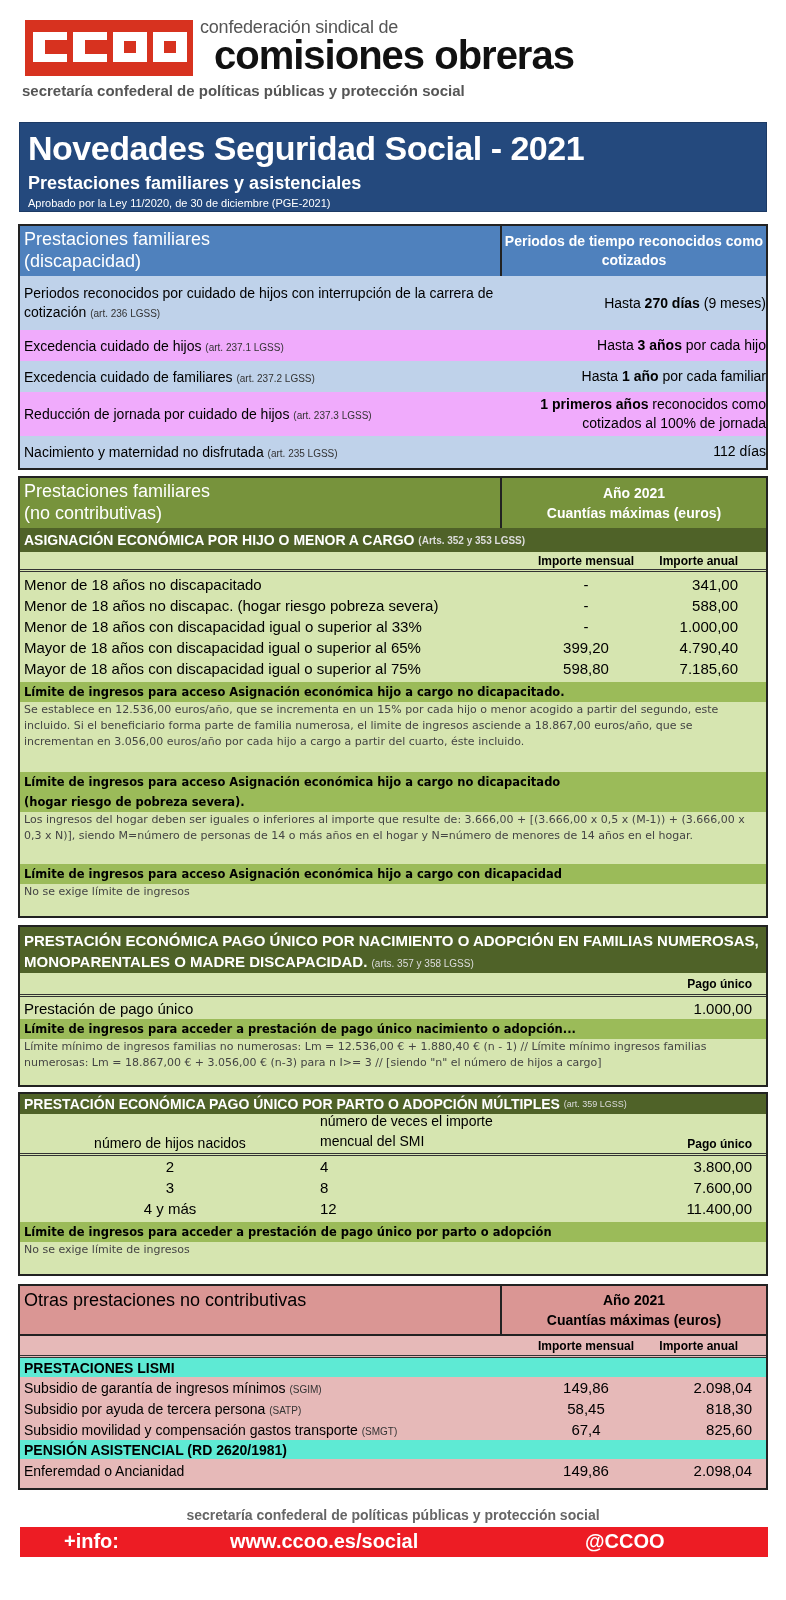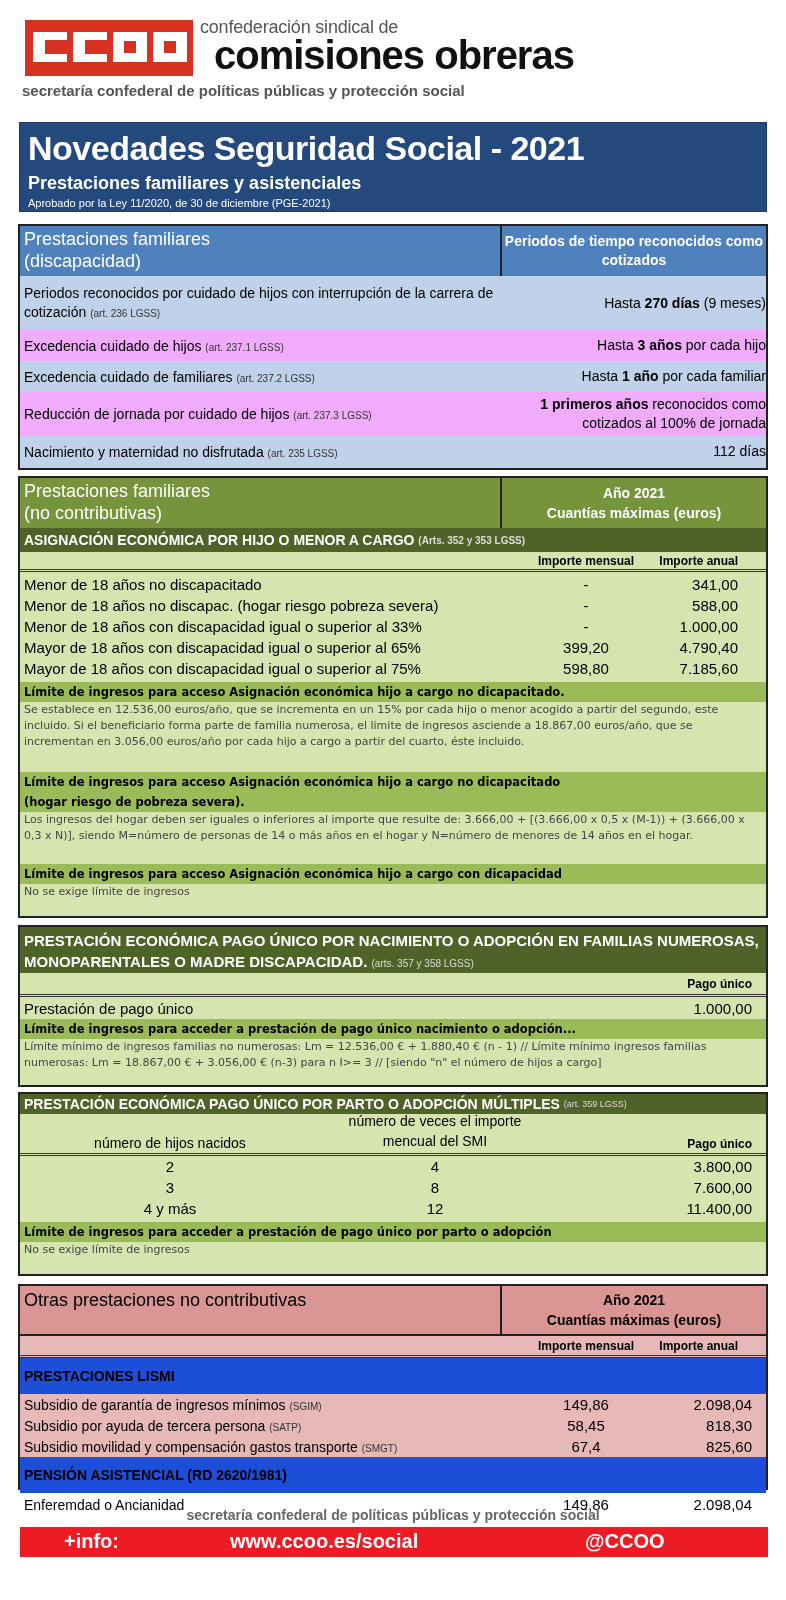--- a/index.html
+++ b/index.html
@@ -39,28 +39,28 @@
 .colh .a,.r3 .a{width:110px;text-align:right;padding-right:28px}
 .r3{height:21px;font-size:15px}
 .lim{background:#9bbb59;font-family:"DejaVu Sans",sans-serif;font-size:11.5px;font-weight:bold;height:20px;padding-left:4px;display:flex;align-items:center}
 .ltxt{font-family:"DejaVu Sans",sans-serif;font-size:11px;color:#444;padding-left:4px;line-height:16px;padding-right:4px}
 .green2{top:925px;height:162px;background:#d6e5b0}
 .g2hdr{background:#4f6228;color:#fff;font-size:15px;font-weight:bold;line-height:21px;padding:3px 4px;height:46px}
 .green3{top:1092px;height:184px;background:#d6e5b0}
 .g3sub{height:20px;background:#4f6228;color:#fff;font-size:14px;font-weight:bold;display:flex;align-items:center;padding-left:4px}
 .r4{font-size:15px;height:21px}
 .r4 .n{width:300px;text-align:center}
-.r4 .v{width:230px;text-align:center}
+.r4 .v{width:230px;}
 .r4 .p{flex:1;text-align:right;padding-right:14px}
 
 .pink{top:1284px;height:206px;background:#e6b9b8}
 .phdr{height:48px;background:#da9694}
 .phdr .c1{font-size:18px;align-self:flex-start;padding-top:4px}
 .phdr .c2{width:266px;border-left:2px solid #222;height:100%;display:flex;flex-direction:column;align-items:center;justify-content:center;font-size:14px;font-weight:bold;line-height:20px}
-.psub{background:#1d4ed8;font-size:14px;font-weight:bold;height:36px;display:flex;align-items:center;padding-left:4px}
+.psub{background:#5eead4;font-size:14px;font-weight:bold;height:19px;display:flex;align-items:center;padding-left:4px}
 .prow{height:21px;font-size:14px}
 .prow .m{width:140px;text-align:center;font-size:15px}
 .prow .a{width:110px;text-align:right;padding-right:14px;font-size:15px}
 .footer-sec{position:absolute;left:0;width:786px;top:1507px;text-align:center;font-size:14px;font-weight:bold;color:#666}
 .footer-bar{position:absolute;left:20px;top:1527px;width:748px;height:30px;background:#ed1c24;color:#fff;font-size:20px;font-weight:bold}
 .footer-bar span{position:absolute;top:3px}
 </style>
 </head>
 <body>
 

